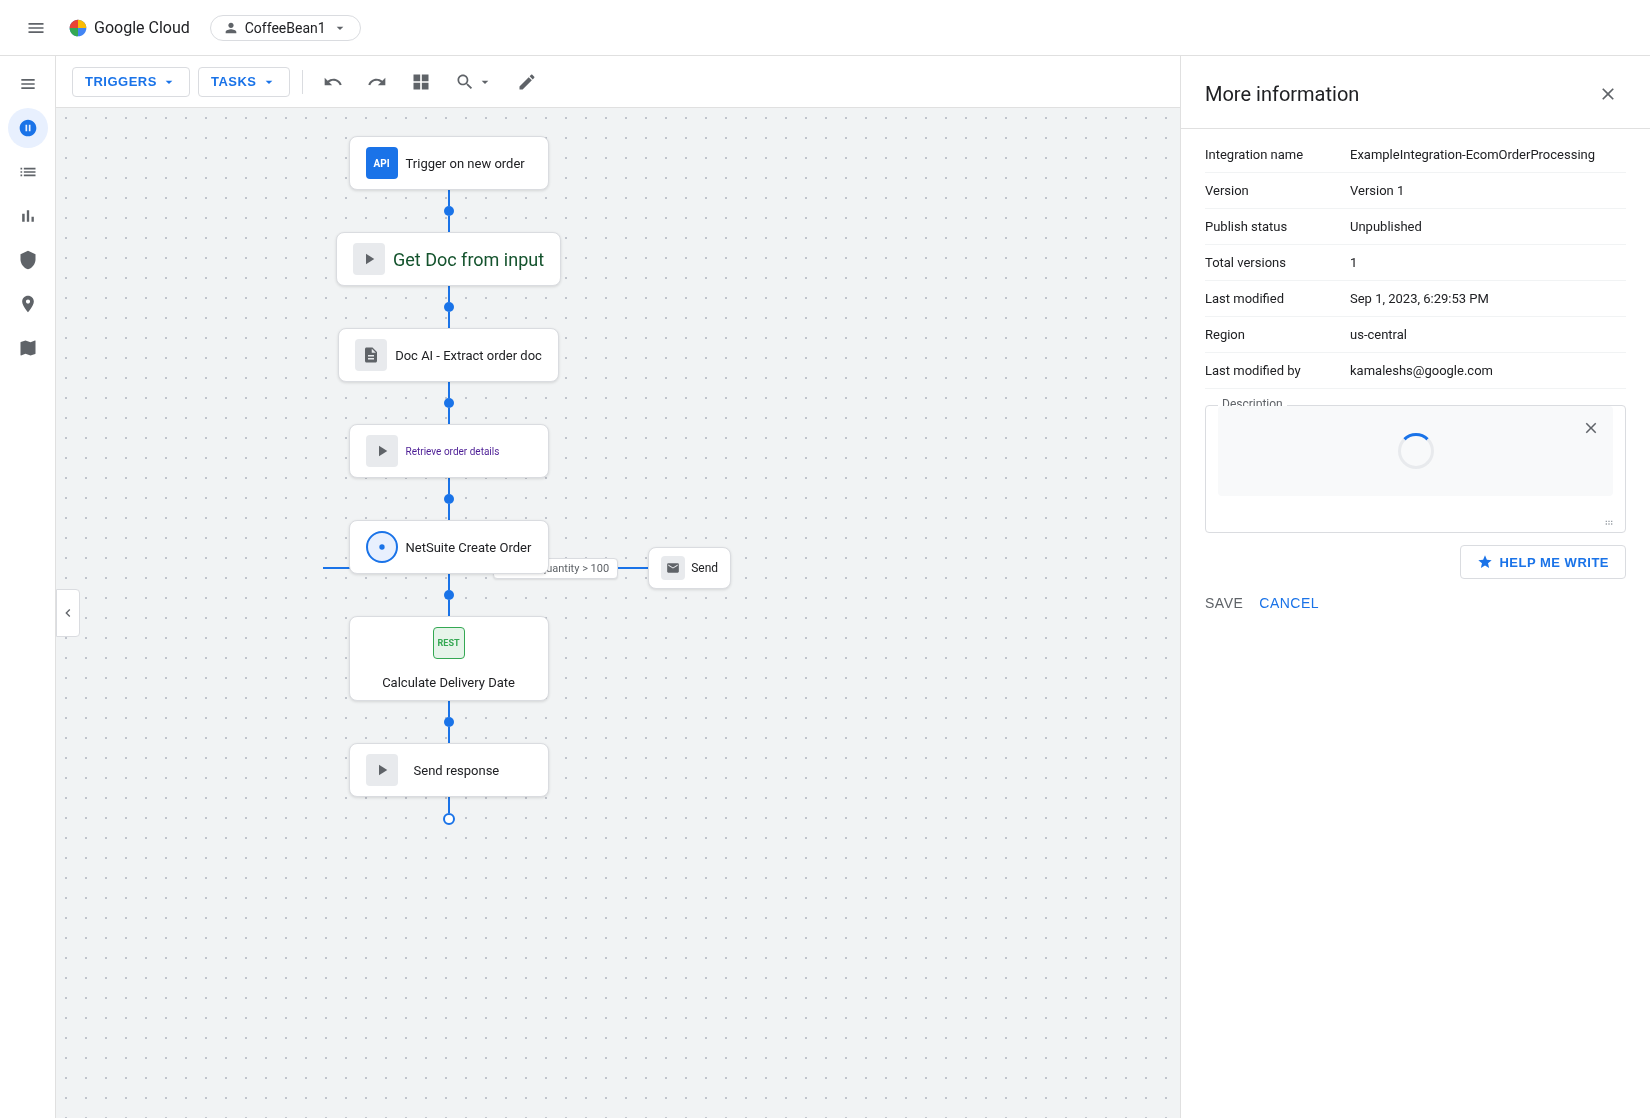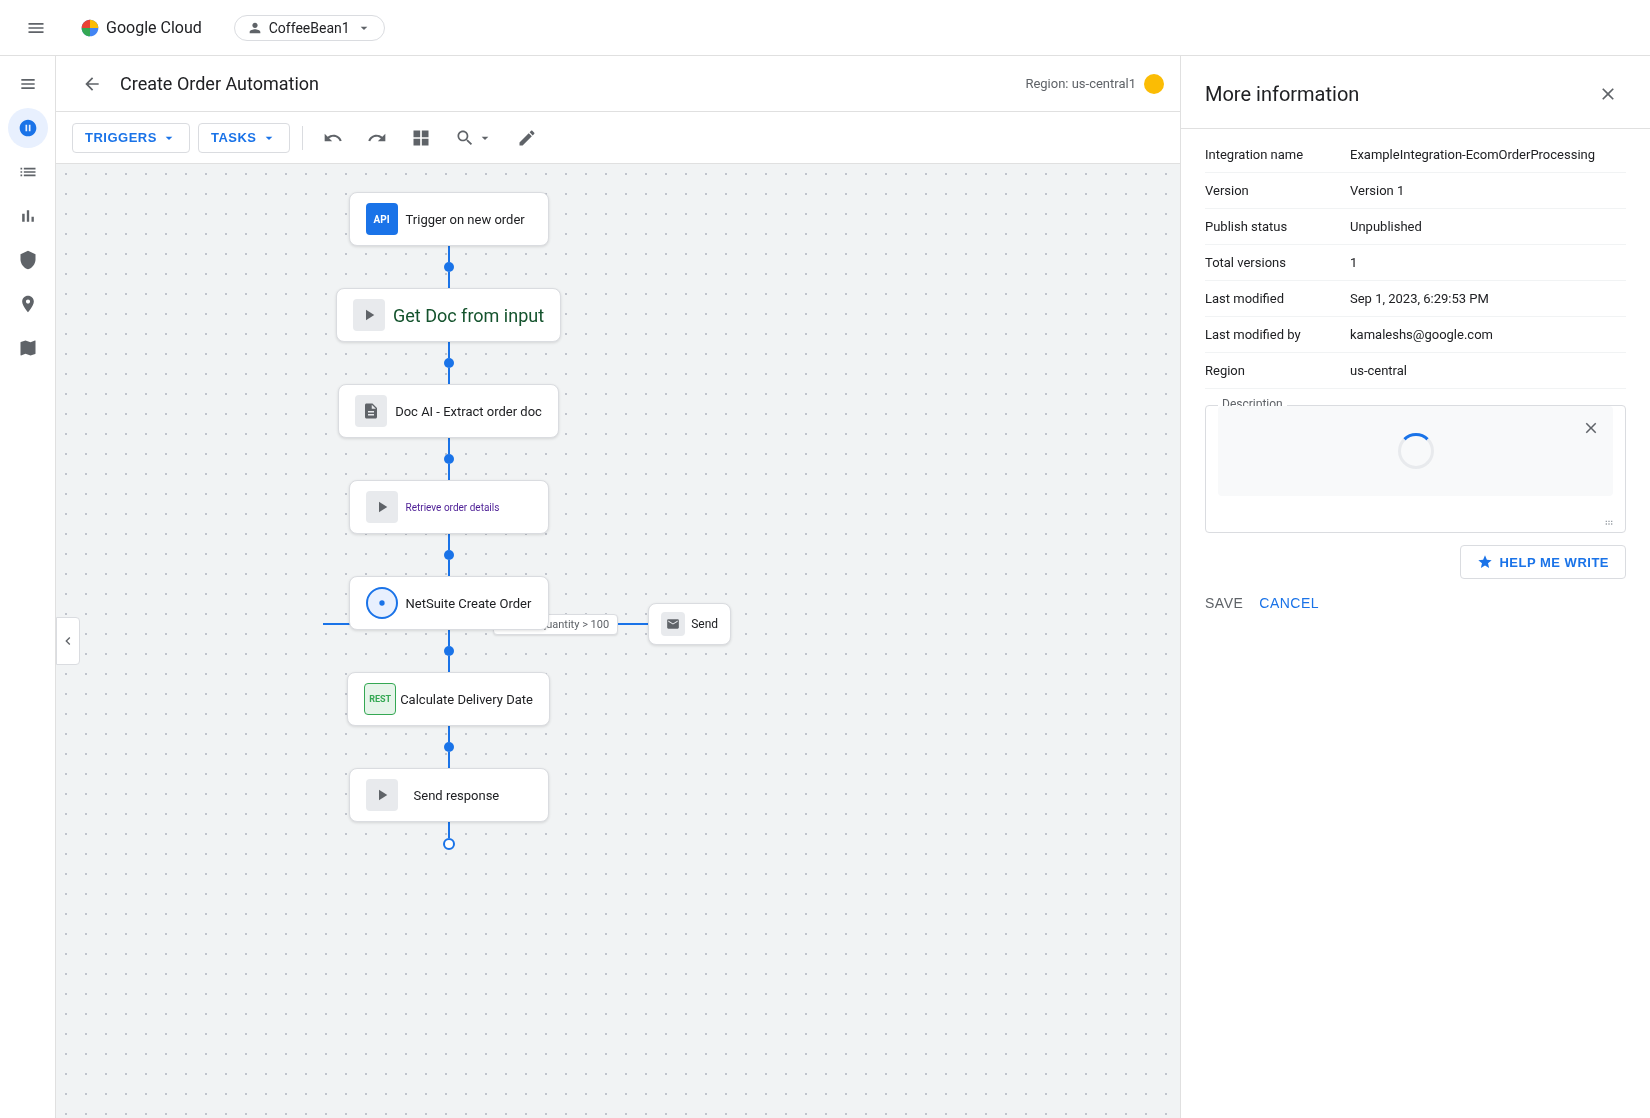--- a/index.html
+++ b/index.html
@@ -4,21 +4,21 @@
   <style>
     * { box-sizing: border-box; margin: 0; padding: 0; }
     body { font-family: 'Google Sans', Roboto, Arial, sans-serif; font-size: 14px; background: #f8f9fa; display: flex; height: 1118px; width: 1650px; overflow: hidden; }
     @keyframes spin { to { transform: translate(-50%, -50%) rotate(360deg); } }
   </style>
 </head>
 <body>
 
 <div style="display:flex; flex-direction:column; width:100%; height:100%;">
 
-  <div style="height:56px; background:#fff; border-bottom:1px solid #e0e0e0; display:flex; align-items:center; padding:0 16px; gap:24px; flex-shrink:0;">
+  <div style="height:56px; background:#fff; border-bottom:1px solid #e0e0e0; display:flex; align-items:center; padding:0 16px; gap:12px; flex-shrink:0;">
     <button style="width:40px;height:40px;display:flex;align-items:center;justify-content:center;border:none;background:none;cursor:pointer;border-radius:50%;color:#5f6368;">
       <svg viewBox="0 0 24 24" width="20" height="20" fill="currentColor">
           <path d="M3 18h18v-2H3v2zm0-5h18v-2H3v2zm0-7v2h18V6H3z"></path>
         </svg>
     </button>
     <div style="display:flex;align-items:center;gap:6px;">
       <svg width="20" height="20" viewBox="0 0 24 24">
           <path d="M12 2C6.48 2 2 6.48 2 12s4.48 10 10 10 10-4.48 10-10S17.52 2 12 2z" fill="#4285f4"></path>
           <path d="M12 2C6.48 2 2 6.48 2 12h10V2z" fill="#ea4335"></path>
           <path d="M22 12c0-5.52-4.48-10-10-10v10h10z" fill="#fbbc05"></path>
@@ -72,30 +72,20 @@
       </button>
       <button style="width:40px;height:40px;display:flex;align-items:center;justify-content:center;border:none;background:none;cursor:pointer;border-radius:50%;color:#5f6368;">
         <svg viewBox="0 0 24 24" width="20" height="20" fill="currentColor">
             <path d="M20.5 3l-.16.03L15 5.1 9 3 3.36 4.9c-.21.07-.36.25-.36.48V20.5c0 .28.22.5.5.5l.16-.03L9 18.9l6 2.1 5.64-1.9c.21-.07.36-.25.36-.48V3.5c0-.28-.22-.5-.5-.5z"></path>
           </svg>
       </button>
     </div>
 
     <div style="flex:1;display:flex;flex-direction:column;overflow:hidden;">
 
-      <div style="height:56px;background:#fff;border-bottom:1px solid #e0e0e0;display:flex;align-items:center;padding:0 16px;gap:8px;flex-shrink:0;">
-        <button style="width:40px;height:40px;display:flex;align-items:center;justify-content:center;border:none;background:none;cursor:pointer;border-radius:50%;color:#5f6368;">
-          <svg viewBox="0 0 24 24" width="20" height="20" fill="currentColor">
-              <path d="M20 11H7.83l5.59-5.59L12 4l-8 8 8 8 1.41-1.41L7.83 13H20v-2z"></path>
-            </svg>
-        </button>
-        <span style="font-size:18px;font-weight:400;color:#202124;flex:1;">Create Order Automation</span>
-        <span style="font-size:13px;color:#5f6368;">Region: us-central1</span>
-        <div style="width:20px;height:20px;border-radius:50%;background:#fbbc04;"></div>
-      </div>
 
       <div style="height:52px;background:#fff;border-bottom:1px solid #e0e0e0;display:flex;align-items:center;padding:0 16px;gap:8px;flex-shrink:0;">
         <button style="display:flex;align-items:flex-start;gap:4px;padding:6px 12px;border:1px solid #dadce0;background:none;cursor:pointer;border-radius:4px;font-size:13px;font-weight:600;color:#1a73e8;letter-spacing:0.5px;">
           <span>TRIGGERS</span>
           <svg viewBox="0 0 24 24" width="16" height="16" fill="currentColor">
               <path d="M7 10l5 5 5-5z"></path>
             </svg>
         </button>
         <button style="display:flex;align-items:center;gap:4px;padding:6px 12px;border:1px solid #dadce0;background:none;cursor:pointer;border-radius:4px;font-size:13px;font-weight:600;color:#1a73e8;letter-spacing:0.5px;">
           <span>TASKS</span>
@@ -214,21 +204,21 @@
                 </div>
                 <span style="font-size:12px;color:#202124;">Send</span>
               </div>
             </div>
           </div>
 
           <div style="width:2px;height:16px;background:#1a73e8;"></div>
           <div style="width:10px;height:10px;border-radius:50%;background:#1a73e8;"></div>
           <div style="width:2px;height:16px;background:#1a73e8;"></div>
 
-          <div style="display:flex;align-items:center;gap:4px;background:#fff;border:1px solid #dadce0;border-radius:8px;padding:10px 16px;min-width:200px;cursor:pointer;box-shadow:0 1px 3px rgba(0,0,0,0.12);z-index:2;">
+          <div style="display:flex;align-items:center;gap:16px;background:#fff;border:1px solid #dadce0;border-radius:8px;padding:10px 16px;min-width:200px;cursor:pointer;box-shadow:0 1px 3px rgba(0,0,0,0.12);z-index:2;flex-direction:column;">
             <div style="width:32px;height:32px;border-radius:4px;background:#e6f4ea;display:flex;align-items:center;justify-content:center;font-size:9px;font-weight:700;color:#34a853;flex-shrink:0;border:1px solid #34a853;">REST</div>
             <span style="font-size:13px;color:#202124;">Calculate Delivery Date</span>
           </div>
 
           <div style="width:2px;height:16px;background:#1a73e8;"></div>
           <div style="width:10px;height:10px;border-radius:50%;background:#1a73e8;"></div>
           <div style="width:2px;height:16px;background:#1a73e8;"></div>
 
           <div style="display:flex;align-items:center;gap:16px;background:#fff;border:1px solid #dadce0;border-radius:8px;padding:10px 16px;min-width:200px;cursor:pointer;box-shadow:0 1px 3px rgba(0,0,0,0.12);z-index:2;">
             <div style="width:32px;height:32px;border-radius:4px;background:#e8eaed;display:flex;align-items:center;justify-content:center;color:#5f6368;flex-shrink:0;">
@@ -278,27 +268,27 @@
           <span style="width:145px;font-size:13px;color:#202124;font-weight:400;flex-shrink:0;">Total versions</span>
           <span style="font-size:13px;color:#202124;">1</span>
         </div>
 
         <div style="display:flex;align-items:flex-start;padding:10px 0;border-bottom:1px solid #f1f3f4;">
           <span style="width:145px;font-size:13px;color:#202124;font-weight:400;flex-shrink:0;">Last modified</span>
           <span style="font-size:13px;color:#202124;">Sep 1, 2023, 6:29:53 PM</span>
         </div>
 
         <div style="display:flex;align-items:flex-start;padding:10px 0;border-bottom:1px solid #f1f3f4;">
+          <span style="width:145px;font-size:13px;color:#202124;font-weight:400;flex-shrink:0;">Region</span>
+          <span style="font-size:13px;color:#202124;">us-central</span>
+        </div>
+
+        <div style="display:flex;align-items:flex-start;padding:10px 0;border-bottom:1px solid #f1f3f4;">
           <span style="width:145px;font-size:13px;color:#202124;font-weight:400;flex-shrink:0;">Last modified by</span>
           <span style="font-size:13px;color:#202124;">kamaleshs@google.com</span>
-        </div>
-
-        <div style="display:flex;align-items:flex-start;padding:10px 0;border-bottom:1px solid #f1f3f4;">
-          <span style="width:145px;font-size:13px;color:#202124;font-weight:400;flex-shrink:0;">Region</span>
-          <span style="font-size:13px;color:#202124;">us-central</span>
         </div>
 
         <div style="margin-top:16px;border:1px solid #dadce0;border-radius:4px;position:relative;">
           <span style="position:absolute;top:-9px;left:12px;background:#fff;padding:0 4px;font-size:12px;color:#5f6368;">Description</span>
 
 
           <div style="margin:0 12px 12px;padding:16px;background:#f8f9fa;border-radius:4px;display:flex;align-items:center;justify-content:center;min-height:90px;position:relative;">
             <button style="position:absolute;top:8px;right:8px;width:28px;height:28px;display:flex;align-items:center;justify-content:center;border:none;background:none;cursor:pointer;border-radius:50%;color:#5f6368;font-size:16px;">
               <svg viewBox="0 0 24 24" width="18" height="18" fill="currentColor">
                   <path d="M19 6.41L17.59 5 12 10.59 6.41 5 5 6.41 10.59 12 5 17.59 6.41 19 12 13.41 17.59 19 19 17.59 13.41 12z"></path>

